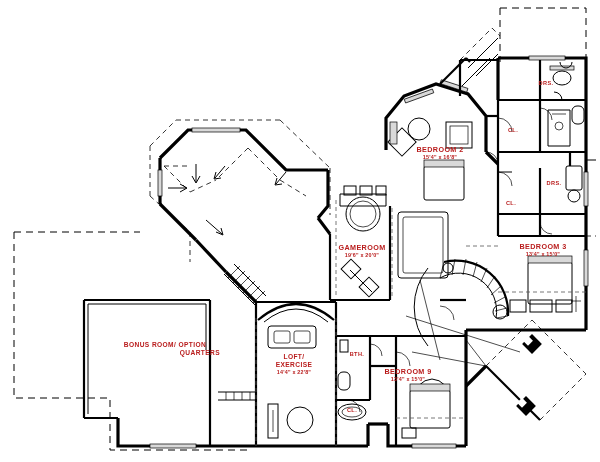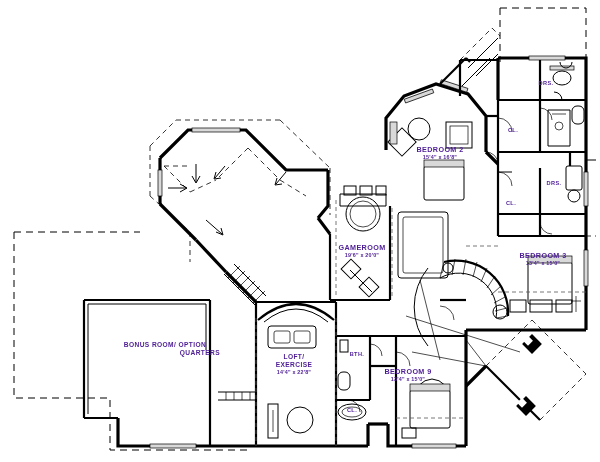--- a/index.html
+++ b/index.html
@@ -1,19 +1,19 @@
 <!DOCTYPE html>
 <html><head>
 <meta charset="utf-8">
 <style>
   html,body{margin:0;padding:0;background:#ffffff;}
   body{font-family:"Liberation Sans",sans-serif;}
   #plan{position:relative;width:600px;height:462px;background:#ffffff;overflow:hidden;}
   #plan svg{position:absolute;left:0;top:0;}
-  .lbl{position:absolute;text-align:center;color:#4c1d95;font-family:"Liberation Sans",sans-serif;
+  .lbl{position:absolute;text-align:center;color:#b91c1c;font-family:"Liberation Sans",sans-serif;
        font-weight:bold;letter-spacing:.4px;white-space:nowrap;line-height:1.15;}
   .lbl .nm{font-size:7.2px;}
   .lbl .dim{font-size:5.4px;font-weight:bold;letter-spacing:.2px;}
   .lbl.tiny .nm{font-size:5.6px;}
   .lbl.two .nm{font-size:6.6px;line-height:1.25;}
 </style>
 </head>
 <body>
 
 <div id="plan">
@@ -344,21 +344,21 @@
     <path class="d2" d="M196 240 L160 204"></path>
   </g>
 
 </svg>
 
 <div class="lbl" style="left:400px; top:146px; width:80px;">
   <div class="nm">BEDROOM 2</div>
   <div class="dim">15'4" x 16'8"</div>
 </div>
 
-<div class="lbl" style="left:503px; top:252px; width:80px;">
+<div class="lbl" style="left:503px; top:243px; width:80px;">
   <div class="nm">BEDROOM 3</div>
   <div class="dim">13'4" x 15'0"</div>
 </div>
 
 <div class="lbl" style="left:368px; top:368px; width:80px;">
   <div class="nm">BEDROOM 9</div>
   <div class="dim">13'4" x 15'0"</div>
 </div>
 
 <div class="lbl" style="left:324px; top:244px; width:76px;">

